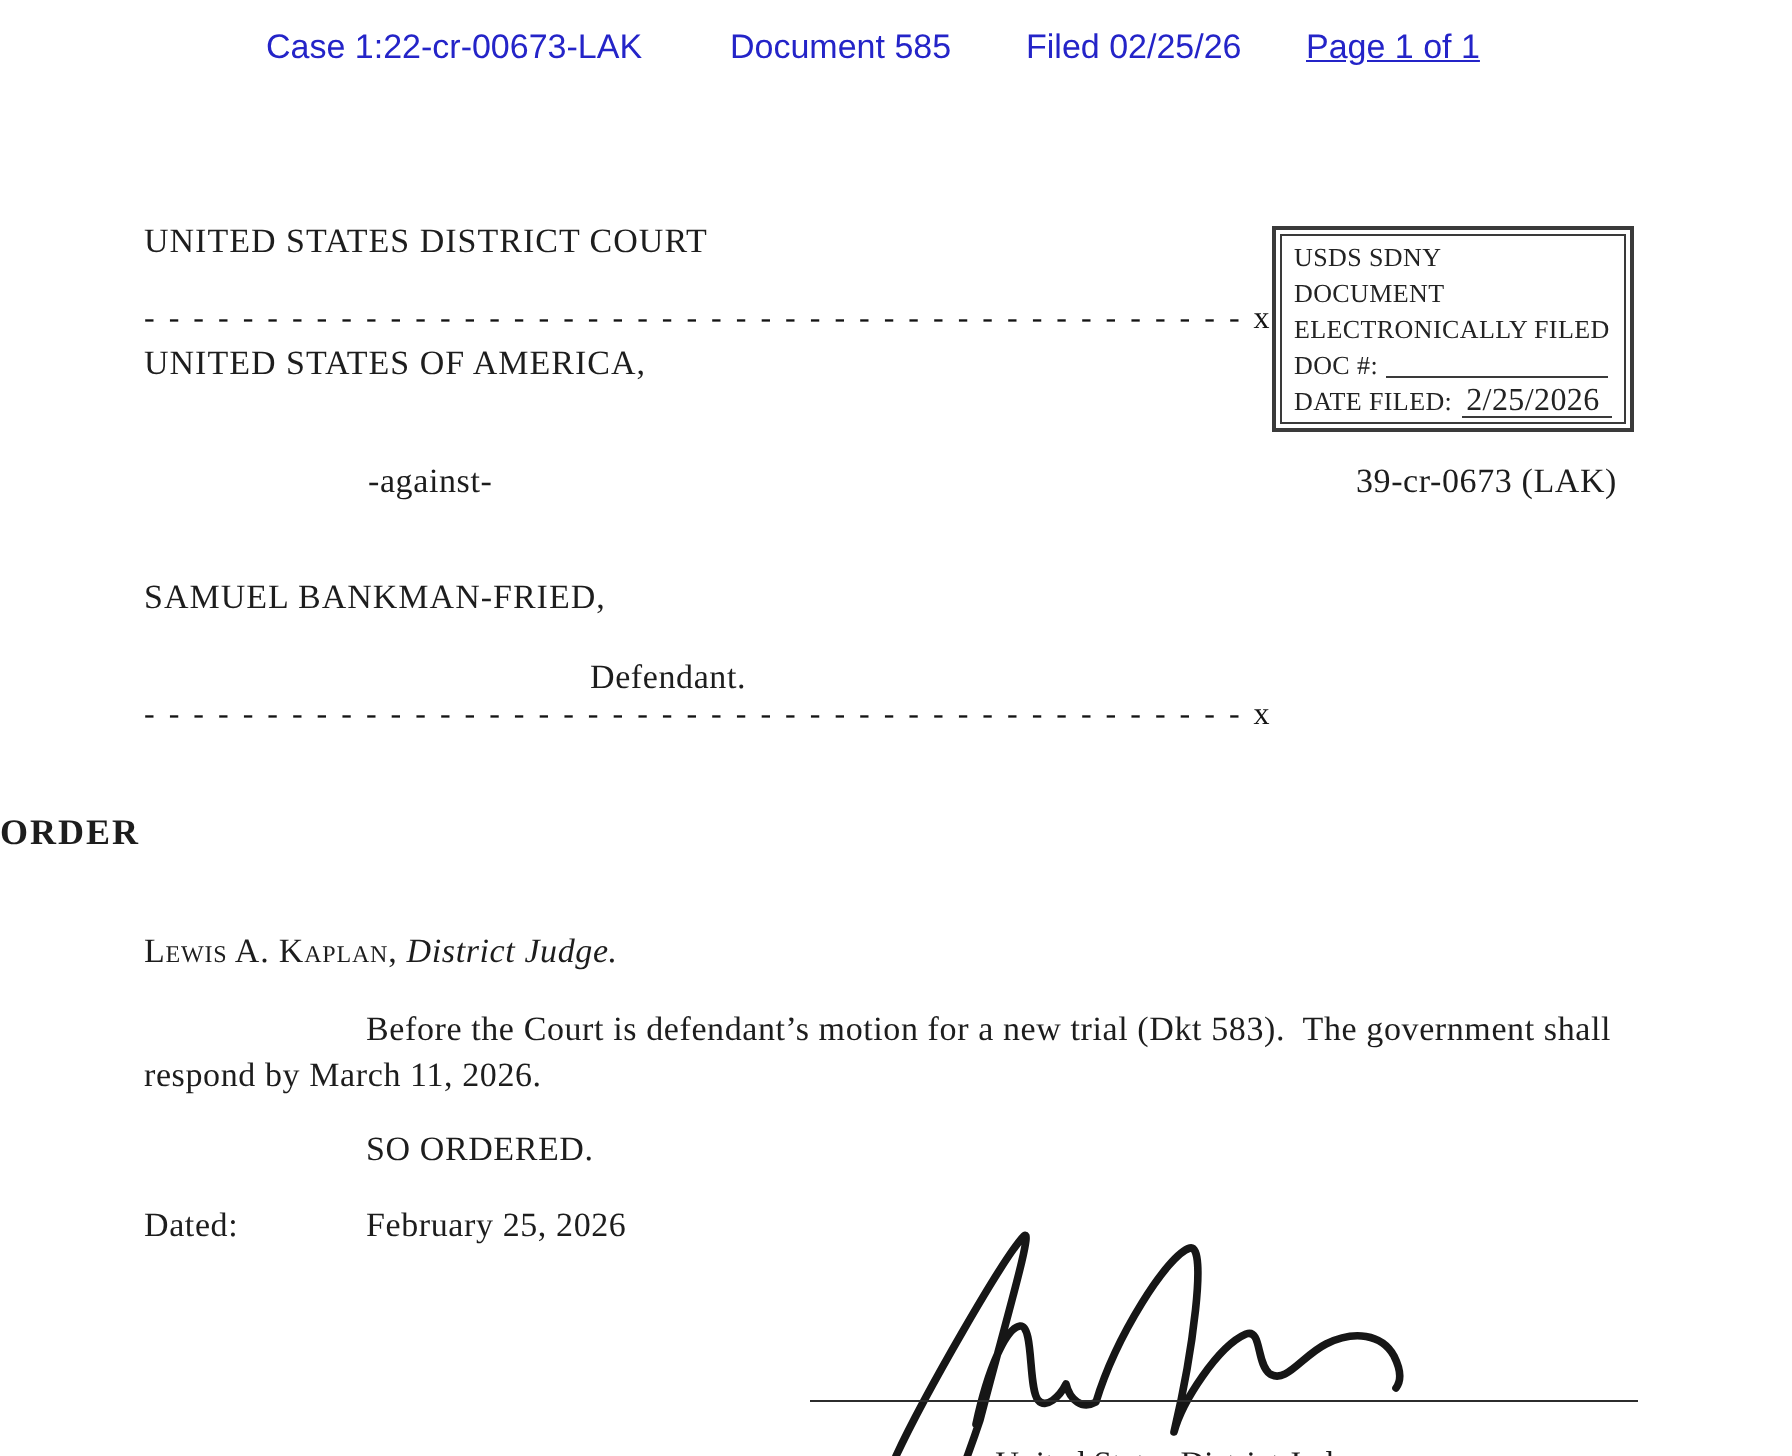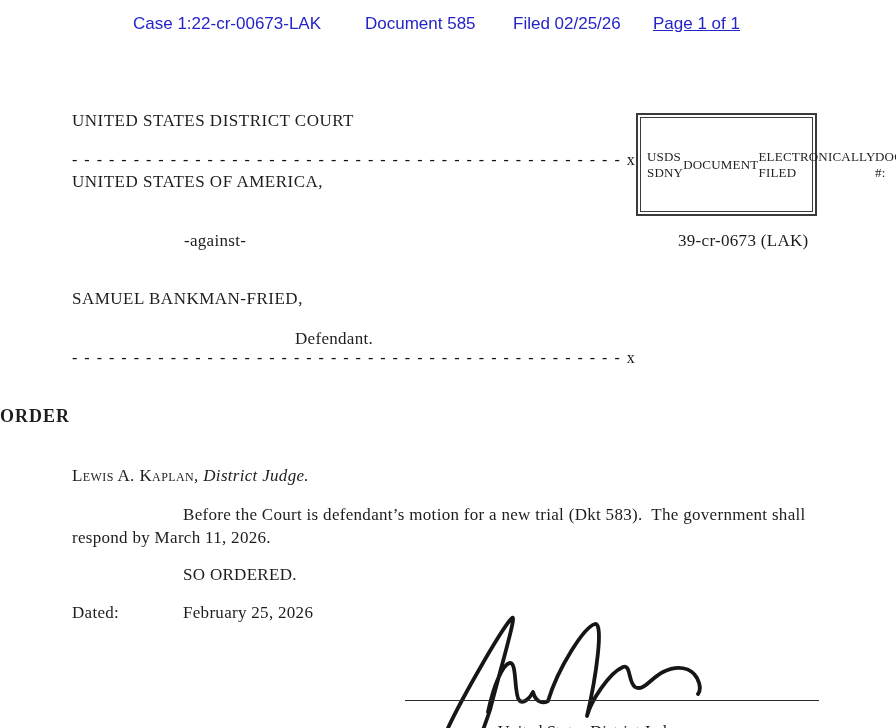--- a/index.html
+++ b/index.html
@@ -27,23 +27,23 @@
   .ital{font-style:italic;}
   
   .stamp-outer{
     position:absolute;left:636px;top:113px;width:181px;height:103px;
     border:2px solid #3a3a3a;box-sizing:border-box;background:#fff;
   }
   .stamp-inner{
     position:absolute;left:2px;top:2px;right:2px;bottom:2px;
     border:1.5px solid #3a3a3a;box-sizing:border-box;
     padding:3px 6px 2px 6px;
-    display:flex;flex-direction:row;justify-content:space-between;
+    display:flex;flex-direction:column;justify-content:space-between;
     font-family:"Liberation Serif","DejaVu Serif",serif;
-    font-size:13px;color:#232323;letter-spacing:.2px;align-items:center;
+    font-size:13px;color:#232323;letter-spacing:.2px;
   }
   .stamp-row{display:flex;align-items:flex-end;line-height:16px;}
   .stamp-fill{flex:1;border-bottom:1.5px solid #3a3a3a;margin:0 2px 2px 4px;height:12px;}
   .stamp-date{
     font-size:16px;border-bottom:1.5px solid #3a3a3a;
     margin-left:5px;padding:0 6px 0 2px;line-height:15px;
   }
   .sigline{position:absolute;left:405px;top:700px;width:414px;border-top:1.7px solid #2c2c2c;}
   .signame{position:absolute;left:405px;top:703px;width:370px;text-align:center;font-size:16.5px;}
   .sigtitle{position:absolute;left:405px;top:722px;width:370px;text-align:center;font-size:16.5px;}

